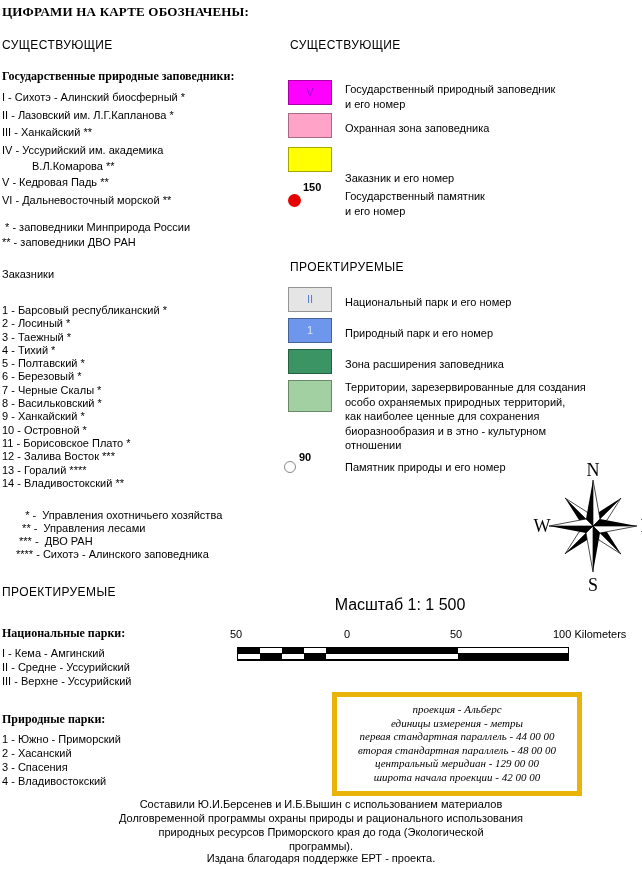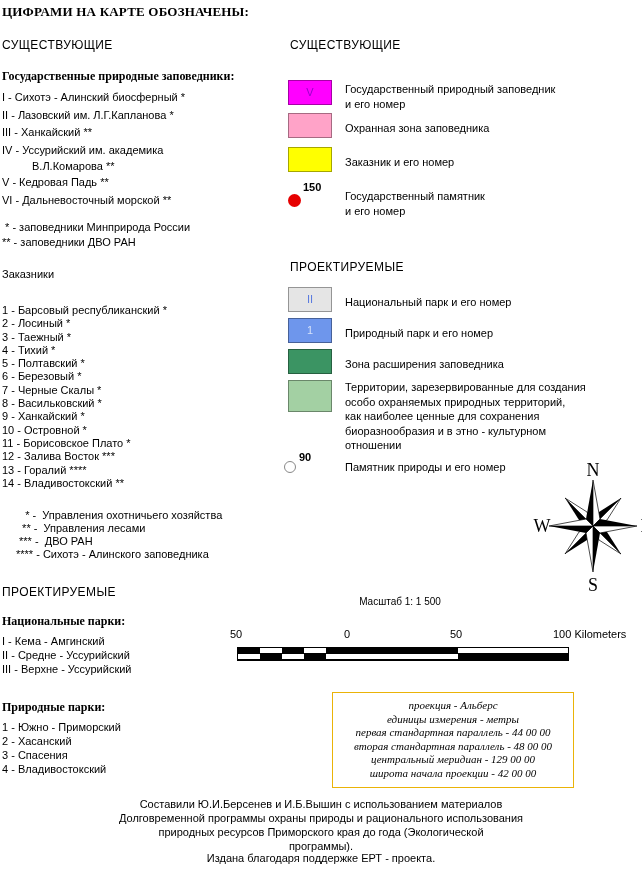--- a/index.html
+++ b/index.html
@@ -25,31 +25,31 @@
   .np-item{line-height:14px;}
 
   
   .swatch{position:absolute;width:42px;height:23px;border:1px solid rgba(0,0,0,.35);
           text-align:center;font-size:11px;line-height:23px;}
   .legend-text{position:absolute;left:345px;font-size:11px;line-height:14.5px;width:280px;}
   .dot{position:absolute;border-radius:50%;}
   .dot-label{position:absolute;font-size:11px;font-weight:bold;}
 
   
-  #scale-title{left:300px;top:596px;width:200px;text-align:center;font-size:10px;}
+  #scale-title{left:300px;top:596px;width:200px;text-align:center;font-size:16px;}
   .scale-label{position:absolute;top:628px;font-size:11px;}
   #scalebar{left:237px;top:647px;width:330px;height:12px;border:1px solid #000;background:#000;}
   .sb-row{position:absolute;left:0;width:330px;height:5px;display:flex;}
   .sb-row.top{top:0;}
   .sb-row.bottom{top:6px;}
   .sb-seg{height:5px;}
   .b{background:#000;} .w{background:#fff;}
 
   
-  #proj-box{left:332px;top:692px;width:236px;border:1px solid #eab308;padding:6px 2px 7px 2px;
+  #proj-box{left:332px;top:692px;width:236px;border:5px solid #eab308;padding:6px 2px 7px 2px;
             text-align:center;font-family:"Liberation Serif",serif;font-style:italic;
             font-size:11px;line-height:13.5px;}
 
   
   #credits{left:4px;top:797px;width:634px;text-align:center;font-size:11px;line-height:14px;}
   #support-line{left:4px;top:852px;width:634px;text-align:center;font-size:11px;}
 
   
   #compass{left:533px;top:460px;}
   #compass text{font-family:"Liberation Serif",serif;font-size:18px;}
@@ -90,21 +90,21 @@
   <div class="zak-item">13 - Горалий ****</div>
   <div class="zak-item">14 - Владивостокский **</div>
   <div style="height:19px;"></div>
   <div class="zak-fn prewrap">   * -  Управления охотничьего хозяйства</div>
   <div class="zak-fn prewrap">  ** -  Управления лесами</div>
   <div class="zak-fn prewrap"> *** -  ДВО РАН</div>
   <div class="zak-fn prewrap">**** - Сихотэ - Алинского заповедника</div>
 
   <div class="section-caps" style="margin-top:24px;">ПРОЕКТИРУЕМЫЕ</div>
 
-  <div class="serif-bold group-header" style="margin-top:15px;">Национальные парки:</div>
+  <div class="serif-bold group-header" style="margin-top:27px;">Национальные парки:</div>
   <div class="np-item">I - Кема - Амгинский</div>
   <div class="np-item">II - Средне - Уссурийский</div>
   <div class="np-item">III - Верхне - Уссурийский</div>
 
   <div class="serif-bold group-header" style="margin-top:24px;">Природные парки:</div>
   <div class="np-item">1 - Южно - Приморский</div>
   <div class="np-item">2 - Хасанский</div>
   <div class="np-item">3 - Спасения</div>
   <div class="np-item">4 - Владивостокский</div>
 </div>
@@ -112,21 +112,21 @@
 <div class="abs section-caps" style="left:290px;top:38px;">СУЩЕСТВУЮЩИЕ</div>
 
 <div class="swatch" style="left:288px;top:80px;background:#FF00FF;color:#9900CC;">V</div>
 <div class="legend-text pre" style="top:82px;">Государственный природный заповедник
 и его номер</div>
 
 <div class="swatch" style="left:288px;top:113px;background:#FFA3C8;"></div>
 <div class="legend-text" style="top:121px;">Охранная зона заповедника</div>
 
 <div class="swatch" style="left:288px;top:147px;background:#FFFF00;"></div>
-<div class="legend-text" style="top:155px;">Заказник и его номер</div>
+<div class="legend-text" style="top:171px;">Заказник и его номер</div>
 
 <div class="dot" style="left:288px;top:194px;width:13px;height:13px;background:#E60000;"></div>
 <div class="dot-label" style="left:303px;top:181px;">150</div>
 <div class="legend-text pre" style="top:189px;">Государственный памятник
 и его номер</div>
 
 <div class="abs section-caps" style="left:290px;top:260px;">ПРОЕКТИРУЕМЫЕ</div>
 
 <div class="swatch" style="left:288px;top:287px;background:#e5e5e5;color:#5A7ADF;">II</div>
 <div class="legend-text" style="top:295px;">Национальный парк и его номер</div>

